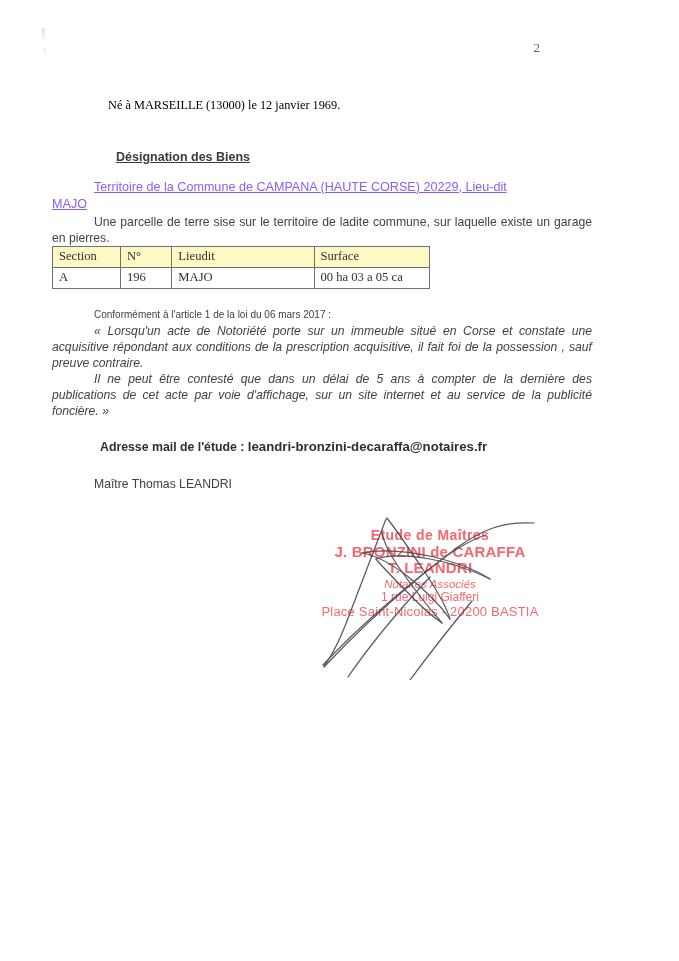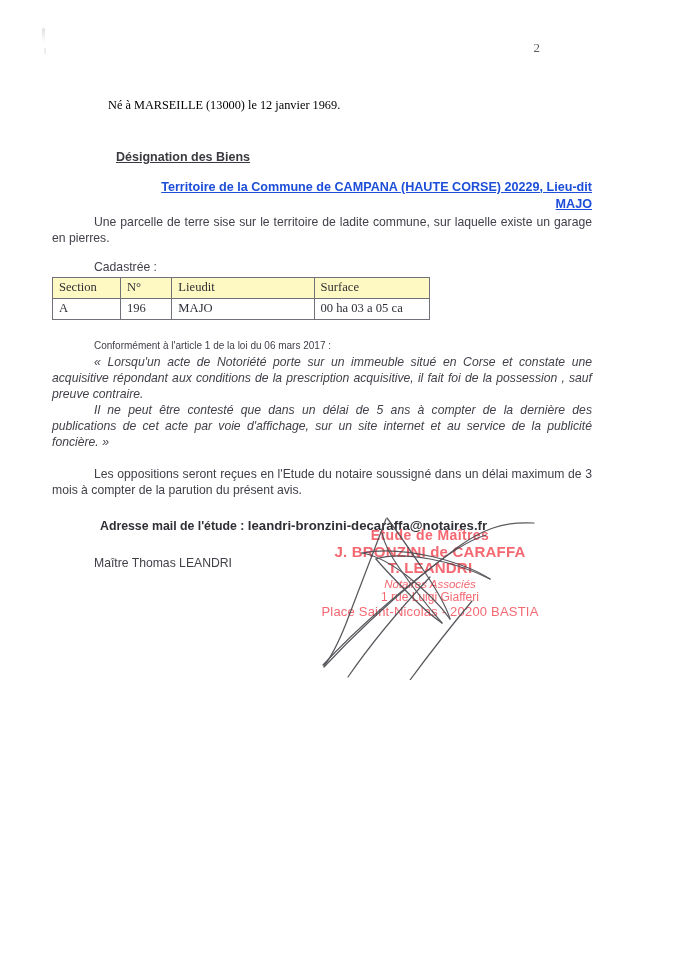--- a/index.html
+++ b/index.html
@@ -78,24 +78,23 @@
     font-size: 12.5px;
     font-weight: bold;
     text-decoration: underline;
     color: #3a3a40;
     display: inline-block;
   }
 
   .h-territoire {
     margin: 14px 0 0 0;
     font-size: 12.6px;
-    font-weight: bold;
+    font-weight: normal;
     line-height: 17px;
-    color: #1d4ed8;
-    text-align: right;
+    color: #8b5cf6;
   }
   .h-territoire .u {
     text-decoration: underline;
   }
   .h-territoire .lead { padding-left: 42px; }
 
   .body-para {
     margin: 1px 0 0 0;
     font-size: 12.2px;
     line-height: 16px;
@@ -248,21 +247,20 @@
 
     <p class="h-territoire">
       <span class="lead"></span><span class="u">Territoire de la Commune de CAMPANA (HAUTE CORSE) 20229, Lieu-dit</span><br>
       <span class="u">MAJO</span>
     </p>
 
     <p class="body-para">
       <span class="indent">Une parcelle de terre sise sur le territoire de ladite commune, sur laquelle existe un garage en pierres.</span>
     </p>
 
-    <div class="cadastree">Cadastrée :</div>
 
     <table class="cadastre">
       <tbody>
           <tr class="head">
         <td class="c-section">Section</td>
         <td class="c-num">N°</td>
         <td class="c-lieudit">Lieudit</td>
         <td class="c-surface">Surface</td>
       </tr>
       <tr>
@@ -278,23 +276,20 @@
       <span class="indent">Conformément à l'article 1 de la loi du 06 mars 2017 :</span>
     </p>
 
     <p class="quote">
       <span class="indent">« Lorsqu'un acte de Notoriété porte sur un immeuble situé en Corse et constate une acquisitive répondant aux conditions de la prescription acquisitive, il fait foi de la possession , sauf preuve contraire.</span>
     </p>
     <p class="quote">
       <span class="indent">Il ne peut être contesté que dans un délai de 5 ans à compter de la dernière des publications de cet acte par voie d'affichage, sur un site internet et au service de la publicité foncière. »</span>
     </p>
 
-    <p class="oppositions">
-      <span class="indent">Les oppositions seront reçues en l'Etude du notaire soussigné dans un délai maximum de 3 mois à compter de la parution du présent avis.</span>
-    </p>
 
     <div class="mail-line">
       <span>Adresse mail de l'étude : </span><span class="addr">leandri-bronzini-decaraffa@notaires.fr</span>
     </div>
 
     <div class="signoff">
       <div>Maître Thomas LEANDRI</div>
     </div>
 
   </div>

